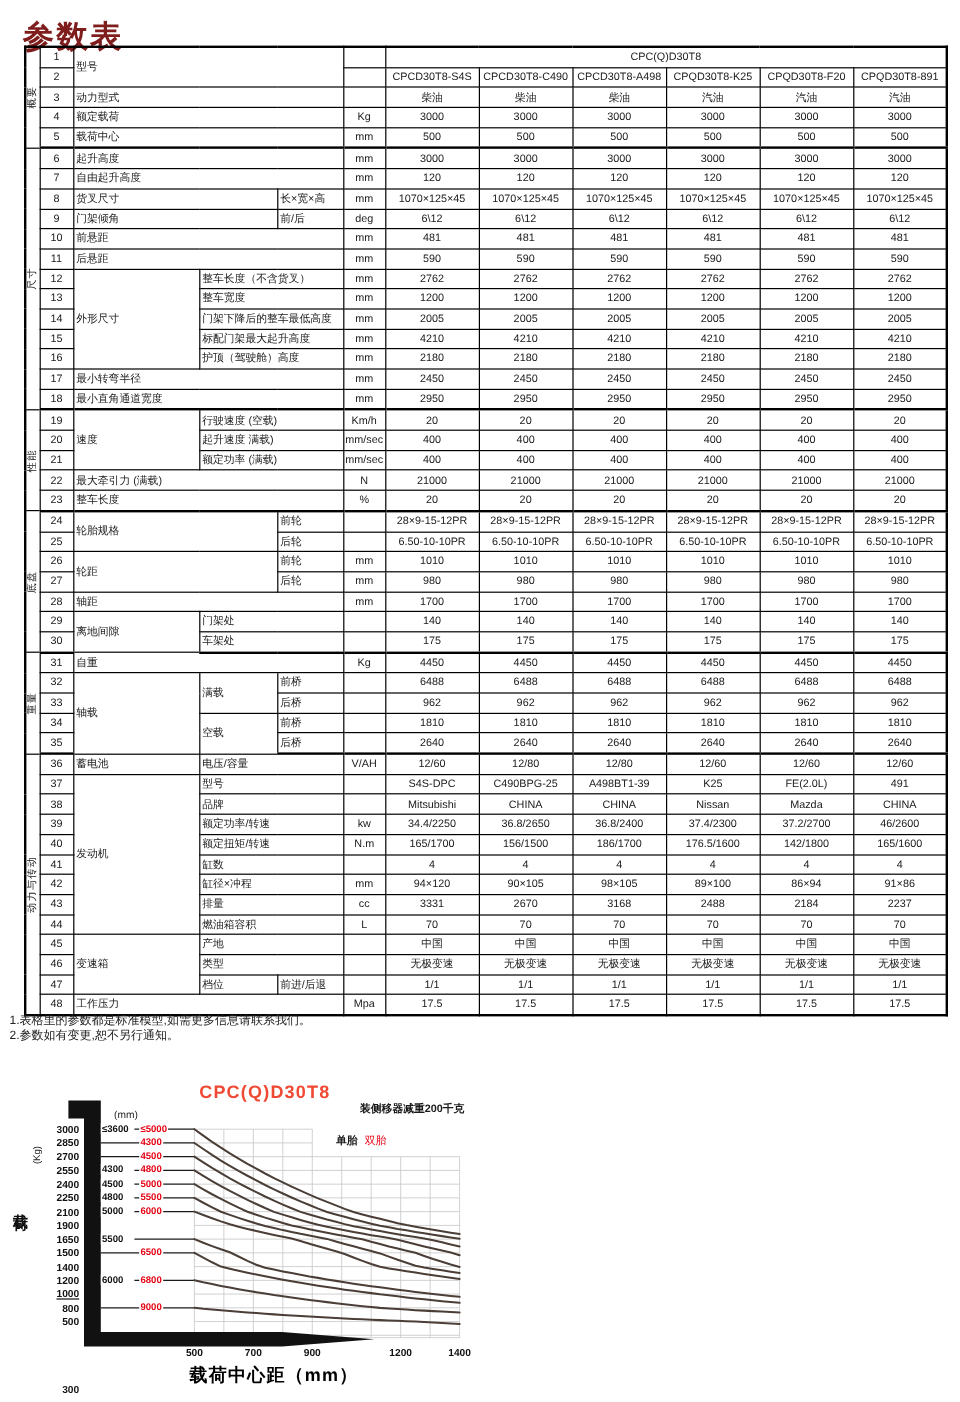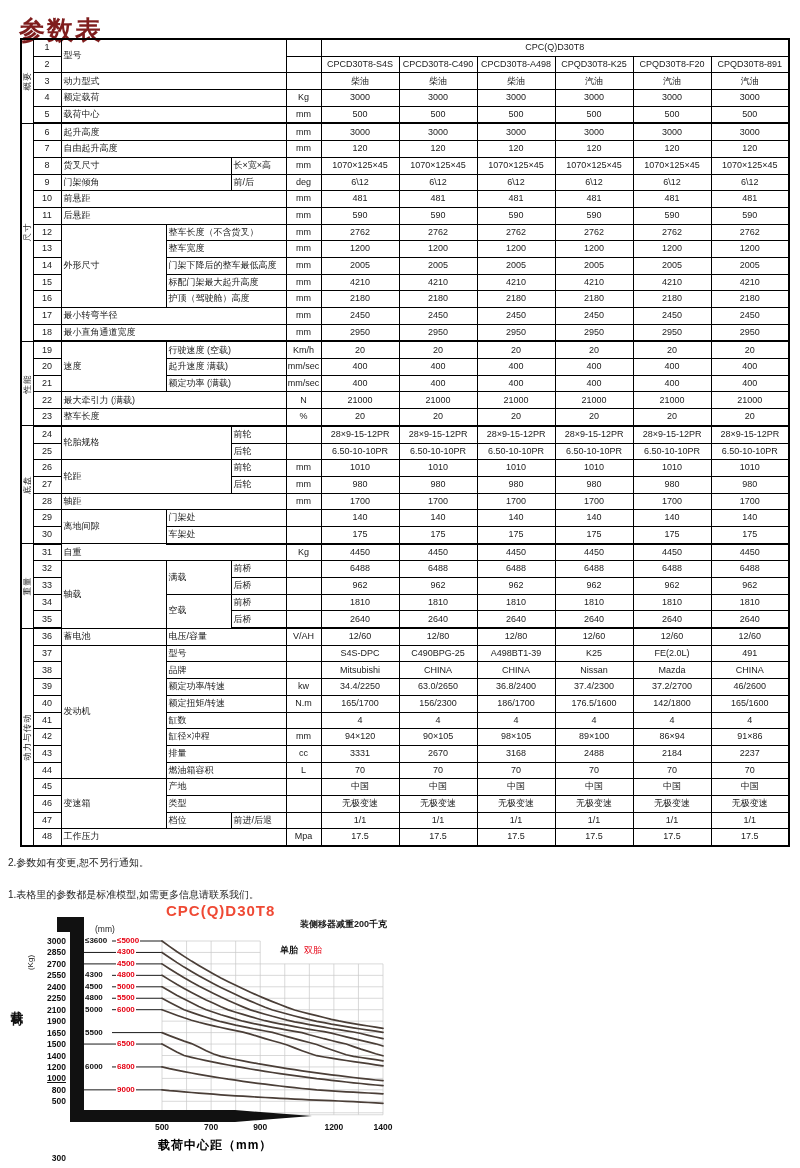--- a/index.html
+++ b/index.html
@@ -2,21 +2,21 @@
 <html><head>
 <meta charset="utf-8">
 <style>
   html,body{margin:0;padding:0;background:#fff;}
   body{width:800px;height:1168px;font-family:"Liberation Sans","DejaVu Sans",sans-serif;color:#1a1a1a;}
   .page{position:relative;width:800px;height:1168px;overflow:hidden;background:#fff;}
   .sec-title{position:absolute;left:8px;margin:11px;font-size:26px;font-weight:bold;letter-spacing:2px;color:#7f1d1d;}
   #title1{top:2px;}
   #title2{top:864px;}
   .note-line{position:absolute;left:8px;font-size:10px;color:#222;}
-  #note1{top:843px;margin-top:45px;}
+  #note1{top:843px;}
   #note2{top:856px;}
 
   
   #spec-table{position:absolute;left:20px;top:38px;width:770px;border-collapse:collapse;table-layout:fixed;border:2px solid #000;}
   #spec-table td{border:1px solid #000;font-size:9px;line-height:1.05;height:15.7px;padding:0 2px;overflow:hidden;white-space:nowrap;vertical-align:middle;}
   #spec-table td.lab{text-align:left;}
   #spec-table td.d,#spec-table td.u{text-align:center;padding:0 1px;}
   #spec-table td.n{text-align:center;padding:0;}
   #spec-table td.g{position:relative;padding:0;}
   #spec-table td.g span{position:absolute;left:50%;top:50%;transform:translate(-50%,-50%) rotate(-90deg);white-space:nowrap;font-size:8.5px;letter-spacing:1px;}
@@ -26,21 +26,21 @@
   #chart{position:absolute;left:0;top:900px;width:800px;height:268px;}
   #chart-svg{position:absolute;left:0;top:0;width:800px;height:268px;}
   .c-abs{position:absolute;white-space:nowrap;}
   #chart-title{left:166px;top:2px;font-size:15px;font-weight:bold;color:#ef4934;letter-spacing:1px;}
   #chart-note{left:300px;top:18px;font-size:9px;font-weight:bold;color:#1a1a1a;}
   #legend-single{left:280px;top:44px;font-size:9px;font-weight:bold;color:#1a1a1a;}
   #legend-dual{left:304px;top:44px;font-size:9px;font-weight:normal;color:#e60012;}
   #col-hdr{left:95px;top:24px;font-size:8.5px;color:#222;}
   #y-unit{left:23px;top:58px;font-size:8px;transform:rotate(-90deg);color:#222;}
   #y-label{left:8px;top:101px;font-size:12.5px;font-weight:bold;writing-mode:vertical-rl;letter-spacing:2px;color:#111;}
-  #x-label{left:158px;top:237px;font-size:12px;font-weight:bold;color:#000;letter-spacing:1px;}
+  #x-label{left:158px;top:237px;font-size:15px;font-weight:bold;color:#000;letter-spacing:1px;}
   .ytick{position:absolute;left:36px;width:30px;text-align:right;font-size:8.5px;font-weight:bold;color:#111;}
   .xtick{position:absolute;width:34px;text-align:center;font-size:8.5px;font-weight:bold;color:#111;top:222px;}
   .clbl{position:absolute;font-size:8px;font-weight:bold;background:#fff;padding:0 1px;}
   .clbl-k{left:84px;width:26px;text-align:left;color:#111;}
   .clbl-r{left:116px;color:#e60012;}
 </style>
 </head>
 <body>
 
 <div class="page">
@@ -503,32 +503,32 @@
           <td class="d">CHINA</td>
           <td class="d">Nissan</td>
           <td class="d">Mazda</td>
           <td class="d">CHINA</td>
         </tr>
         <tr>
           <td class="n">39</td>
           <td class="lab" colspan="2">额定功率/转速</td>
           <td class="u">kw</td>
           <td class="d">34.4/2250</td>
-          <td class="d">63.0/2650</td>
+          <td class="d">36.8/2650</td>
           <td class="d">36.8/2400</td>
           <td class="d">37.4/2300</td>
           <td class="d">37.2/2700</td>
           <td class="d">46/2600</td>
         </tr>
         <tr>
           <td class="n">40</td>
           <td class="lab" colspan="2">额定扭矩/转速</td>
           <td class="u">N.m</td>
           <td class="d">165/1700</td>
-          <td class="d">156/2300</td>
+          <td class="d">156/1500</td>
           <td class="d">186/1700</td>
           <td class="d">176.5/1600</td>
           <td class="d">142/1800</td>
           <td class="d">165/1600</td>
         </tr>
         <tr>
           <td class="n">41</td>
           <td class="lab" colspan="2">缸数</td>
           <td class="u"></td>
           <td class="d">4</td>

